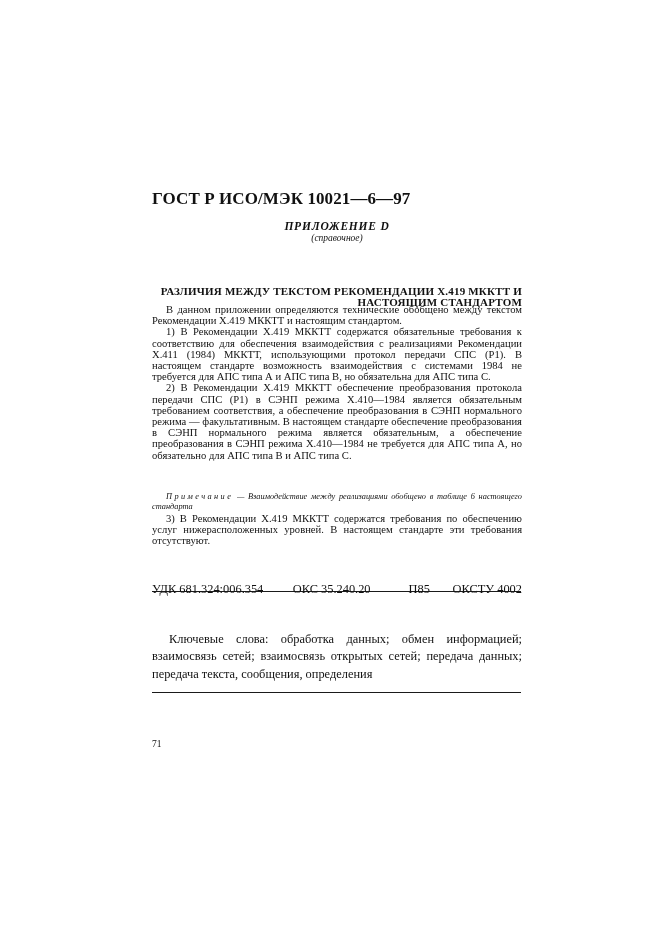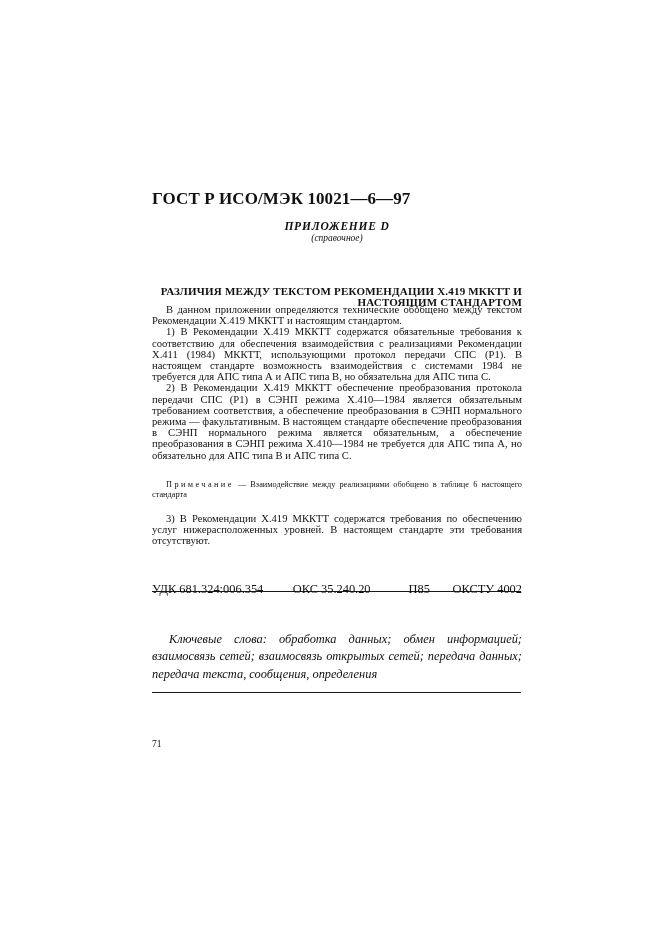--- a/index.html
+++ b/index.html
@@ -8,34 +8,34 @@
   .abs { position: absolute; }
   .doc-id { left: 152px; top: 189px; font-size: 17px; font-weight: bold; letter-spacing: 0.1px; }
   .annex { left: 152px; width: 370px; text-align: center; }
   .annex-title { top: 220px; font-size: 11.5px; font-style: italic; font-weight: bold; letter-spacing: 0.8px; text-align: center; }
   .annex-sub { top: 233px; font-size: 9.5px; font-style: italic; }
   .heading { left: 152px; width: 370px; top: 266px; text-align: right; font-size: 11px;
              font-weight: bold; line-height: 11px; letter-spacing: 0.2px; margin-top: 20px; }
   .body-text { left: 152px; width: 370px; font-size: 10.6px; line-height: 11.2px; text-align: justify; }
   .body-text p { margin: 0; text-indent: 14px; }
   .p-block1 { top: 304px; }
-  .note { left: 152px; width: 370px; top: 480px; font-size: 8.3px; line-height: 10px; text-align: justify; }
+  .note { left: 152px; width: 370px; top: 492px; font-size: 8.3px; line-height: 10px; text-align: justify; font-style: italic; }
   .note .note-label { letter-spacing: 2.4px; }
   .note p { margin: 0; text-indent: 14px; }
   .p-block3 { top: 513px; }
   .rule { left: 152px; width: 369px; height: 1px; background: #1a1a1a; }
   .rule-top { top: 591px; }
   .rule-bottom { top: 692px; }
   .classif { left: 152px; width: 370px; top: 582px; font-size: 12.4px; display: flex; }
   .classif span { white-space: nowrap; }
   .c-udk { width: 147px; }
   .c-oks { width: 121px; }
   .c-p { width: 46px; }
   .keywords { left: 152px; width: 370px; top: 631px; font-size: 12.4px; line-height: 17.3px; text-align: justify; }
-  .keywords p { margin: 0; text-indent: 17px; font-style: italic; }
+  .keywords p { margin: 0; text-indent: 17px; }
   .page-num { left: 152px; top: 739px; font-size: 9.5px; }
 </style>
 </head>
 <body>
 
 <div class="abs doc-id">ГОСТ Р ИСО/МЭК 10021—6—97</div>
 
 <div class="abs annex annex-title">ПРИЛОЖЕНИЕ D</div>
 <div class="abs annex annex-sub">(справочное)</div>
 

